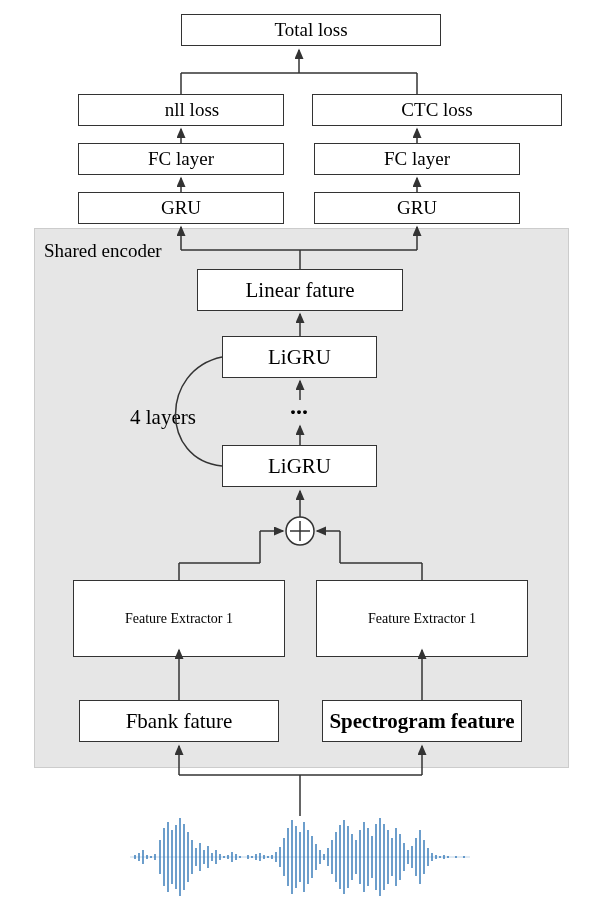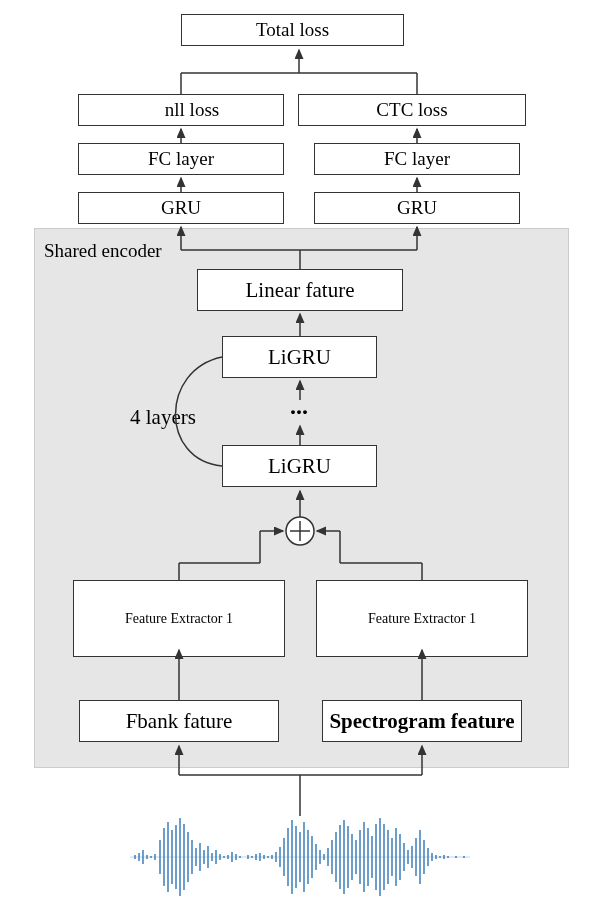--- a/index.html
+++ b/index.html
@@ -63,35 +63,35 @@
   }
 </style>
 </head>
 <body>
 
 <div class="canvas">
 
   <div class="shared-encoder"></div>
   <div class="shared-label">Shared encoder</div>
 
-  <div class="box small-box" style="left:181px; top:14px; width:223px;text-align:right;">
+  <div class="box small-box" style="left:181px; top:14px; width:260px;text-align:right;">
     <span>Total loss</span>
   </div>
 
   <div class="box small-box" style="left:78px; top:94px; width:206px;padding-left:22px;">
     <span>nll loss</span>
   </div>
   <div class="box small-box" style="left:78px; top:143px; width:206px;">
     <span>FC layer</span>
   </div>
   <div class="box small-box" style="left:78px; top:192px; width:206px;">
     <span>GRU</span>
   </div>
 
-  <div class="box small-box" style="left:298px; top:94px; width:228px;">
+  <div class="box small-box" style="left:312px; top:94px; width:250px;">
     <span>CTC loss</span>
   </div>
   <div class="box small-box" style="left:314px; top:143px; width:206px;">
     <span>FC layer</span>
   </div>
   <div class="box small-box" style="left:314px; top:192px; width:206px;">
     <span>GRU</span>
   </div>
 
   <div class="box med-box" style="left:197px; top:269px; width:206px;">

